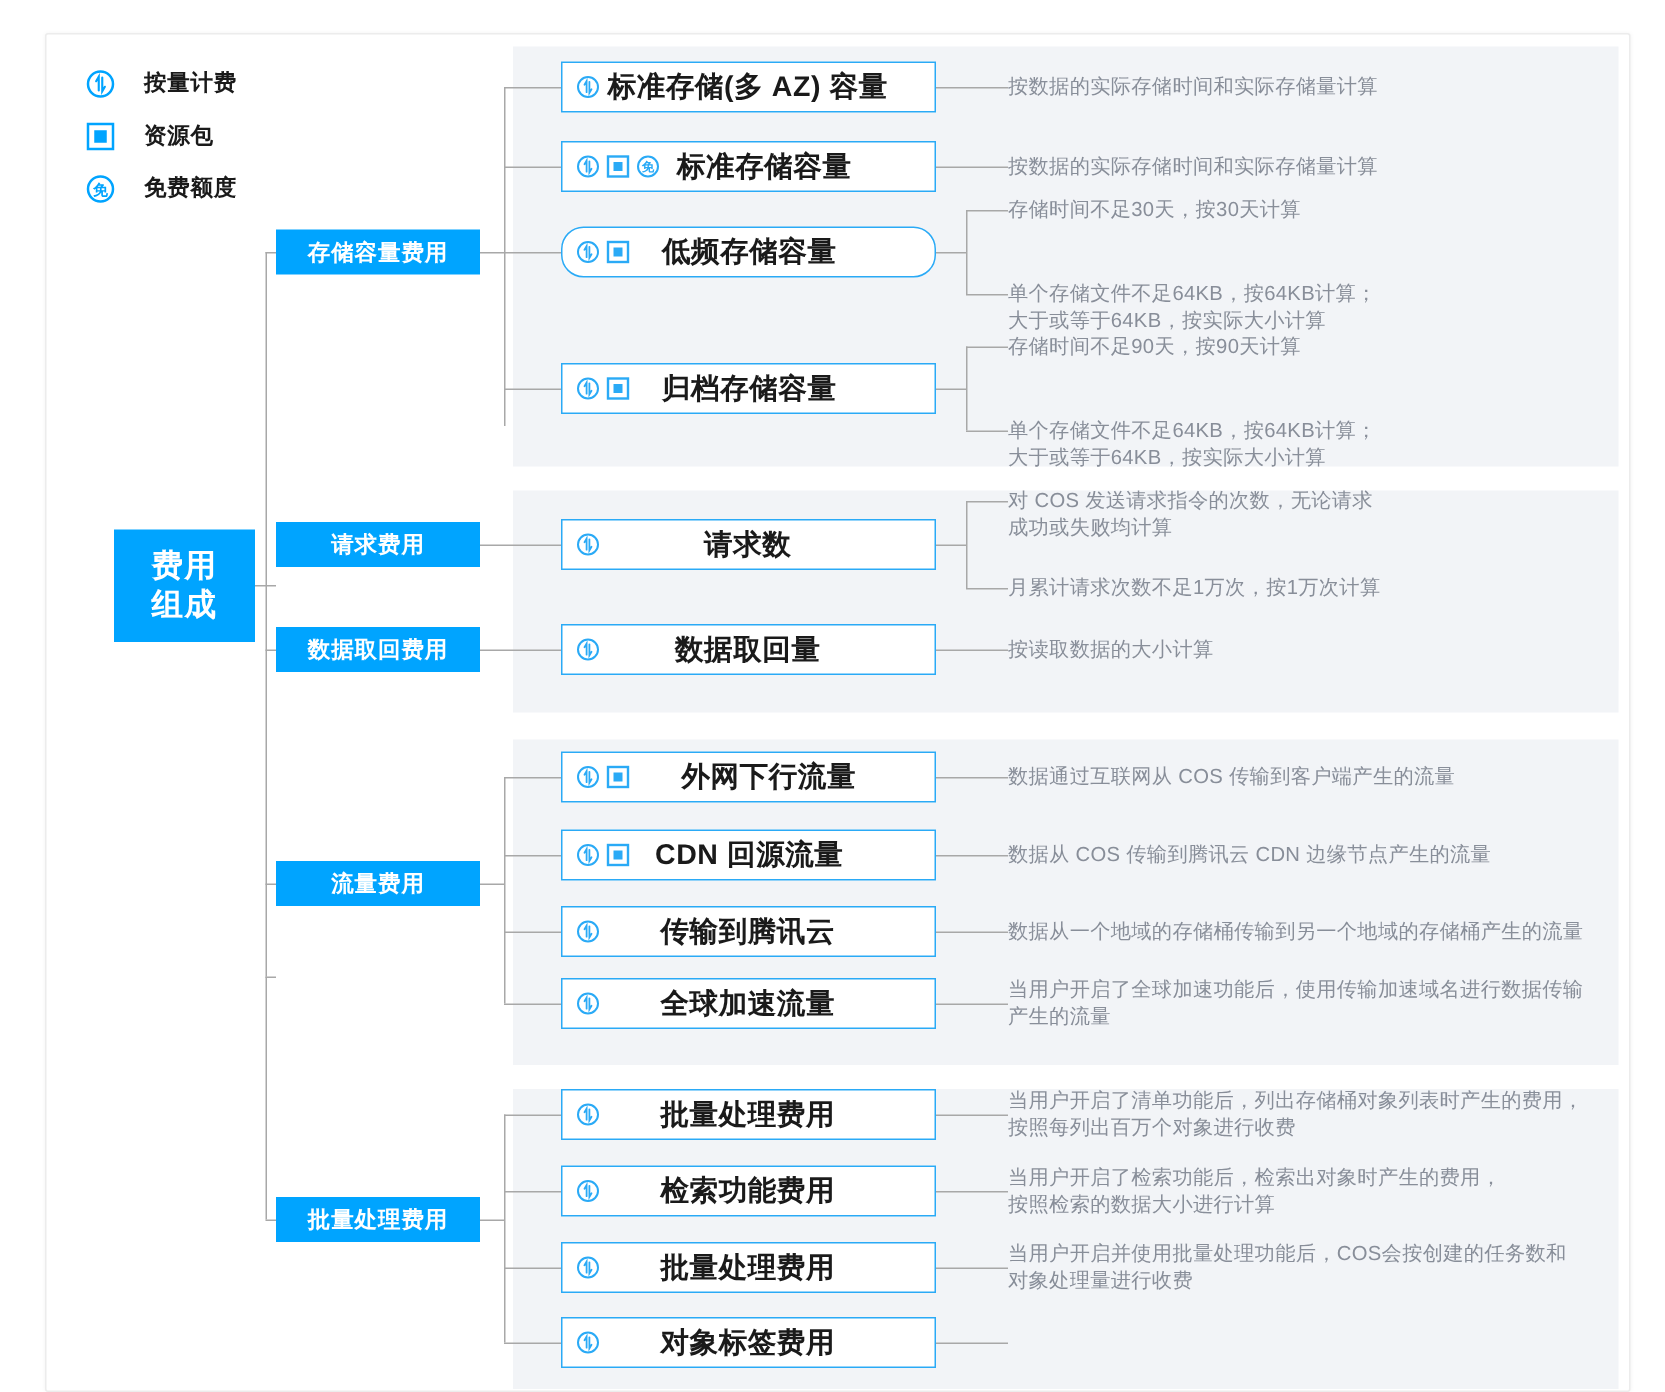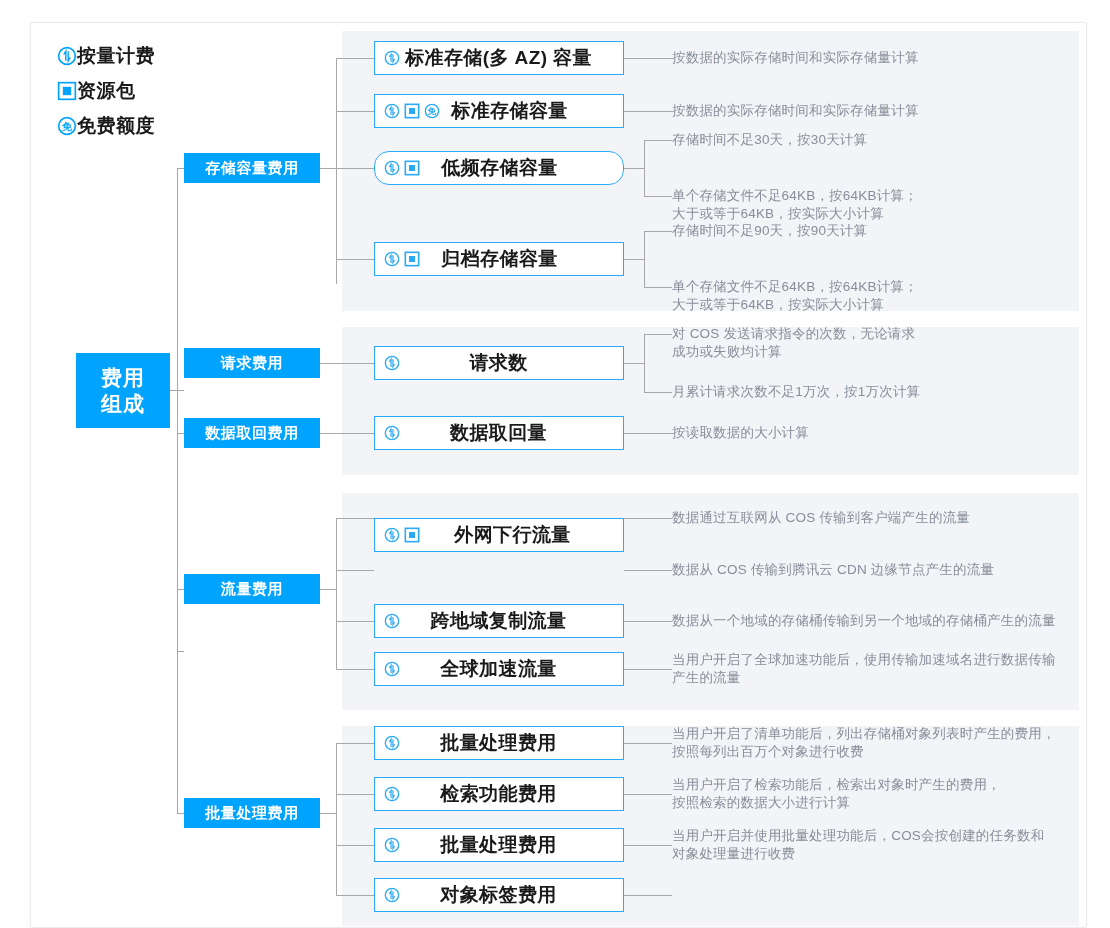--- a/index.html
+++ b/index.html
@@ -29,21 +29,21 @@
 
   
   .panel{
     position:absolute;background:#f2f4f7;left:311px;width:737px;
   }
 
   
   .legend{position:absolute;left:26px;top:15px;}
   .legend-row{display:flex;align-items:center;height:35px;}
   .legend-label{
-    font-size:19px;font-weight:bold;color:#1a1a1a;
+    margin-left:19px;font-size:15px;font-weight:bold;color:#1a1a1a;
     letter-spacing:.5px;
   }
 
   
   .ico{width:20px;height:20px;flex:0 0 20px;display:block;}
   .ico.small{width:16px;height:16px;flex:0 0 16px;}
 
   
   .root{
     position:absolute;left:45px;top:330px;width:94px;height:75px;
@@ -288,53 +288,70 @@
   <div class="l1" style="top:551px;">
     <span>流量费用</span>
   </div>
   <div class="ln lnh" style="left:289px;top:566px;width:16px;"></div>
   <div class="ln lnv" style="left:305px;top:495px;height:151px;"></div>
   <div class="ln lnh" style="left:305px;top:495px;width:38px;"></div>
   <div class="ln lnh" style="left:305px;top:547px;width:38px;"></div>
   <div class="ln lnh" style="left:305px;top:598px;width:38px;"></div>
   <div class="ln lnh" style="left:305px;top:646px;width:38px;"></div>
 
-  <div class="l2 bcount2" style="top:495px;gap:26px;">
+  <div class="l2 bcount2" style="top:478px;gap:26px;">
     <span class="badges">
       <span class="ico small">
         <svg viewBox="0 0 24 24" width="16" height="16">
             <circle cx="12" cy="12" r="10" fill="none" stroke="#2aaaf6" stroke-width="2"></circle>
             <path d="M8.5 9.8 L10.6 6.2 L10.6 17.2 M15.5 14.2 L13.4 17.8 L13.4 6.8" fill="none" stroke="#2aaaf6" stroke-width="1.8" stroke-linecap="round"></path>
           </svg>
       </span>
       <span class="ico small">
         <svg viewBox="0 0 24 24" width="16" height="16">
             <rect x="2" y="2" width="20" height="20" fill="none" stroke="#2aaaf6" stroke-width="2.4"></rect>
             <rect x="7.5" y="7.5" width="9" height="9" fill="#2aaaf6"></rect>
           </svg>
       </span>
     </span>
     <span class="l2-label">外网下行流量</span>
   </div>
   <div class="ln lnh" style="left:593px;top:495px;width:48px;"></div>
   <div class="desc" style="top:486px;white-space:pre-line;">数据通过互联网从 COS 传输到客户端产生的流量</div>
 
+  <div class="l2 bcount2" style="top:530px;">
+    <span class="badges">
+      <span class="ico small">
+        <svg viewBox="0 0 24 24" width="16" height="16">
+            <circle cx="12" cy="12" r="10" fill="none" stroke="#2aaaf6" stroke-width="2"></circle>
+            <path d="M8.5 9.8 L10.6 6.2 L10.6 17.2 M15.5 14.2 L13.4 17.8 L13.4 6.8" fill="none" stroke="#2aaaf6" stroke-width="1.8" stroke-linecap="round"></path>
+          </svg>
+      </span>
+      <span class="ico small">
+        <svg viewBox="0 0 24 24" width="16" height="16">
+            <rect x="2" y="2" width="20" height="20" fill="none" stroke="#2aaaf6" stroke-width="2.4"></rect>
+            <rect x="7.5" y="7.5" width="9" height="9" fill="#2aaaf6"></rect>
+          </svg>
+      </span>
+    </span>
+    <span class="l2-label">CDN 回源流量</span>
+  </div>
   <div class="ln lnh" style="left:593px;top:547px;width:48px;"></div>
   <div class="desc" style="top:538px;white-space:pre-line;">数据从 COS 传输到腾讯云 CDN 边缘节点产生的流量</div>
 
   <div class="l2 bcount1" style="top:581px;">
     <span class="badges">
       <span class="ico small">
         <svg viewBox="0 0 24 24" width="16" height="16">
             <circle cx="12" cy="12" r="10" fill="none" stroke="#2aaaf6" stroke-width="2"></circle>
             <path d="M8.5 9.8 L10.6 6.2 L10.6 17.2 M15.5 14.2 L13.4 17.8 L13.4 6.8" fill="none" stroke="#2aaaf6" stroke-width="1.8" stroke-linecap="round"></path>
           </svg>
       </span>
     </span>
-    <span class="l2-label">跨地域复制流量</span>
+    <span class="l2-label">传输到腾讯云</span>
   </div>
   <div class="ln lnh" style="left:593px;top:598px;width:48px;"></div>
   <div class="desc" style="top:589px;white-space:pre-line;">数据从一个地域的存储桶传输到另一个地域的存储桶产生的流量</div>
 
   <div class="l2 bcount1" style="top:629px;">
     <span class="badges">
       <span class="ico small">
         <svg viewBox="0 0 24 24" width="16" height="16">
             <circle cx="12" cy="12" r="10" fill="none" stroke="#2aaaf6" stroke-width="2"></circle>
             <path d="M8.5 9.8 L10.6 6.2 L10.6 17.2 M15.5 14.2 L13.4 17.8 L13.4 6.8" fill="none" stroke="#2aaaf6" stroke-width="1.8" stroke-linecap="round"></path>

